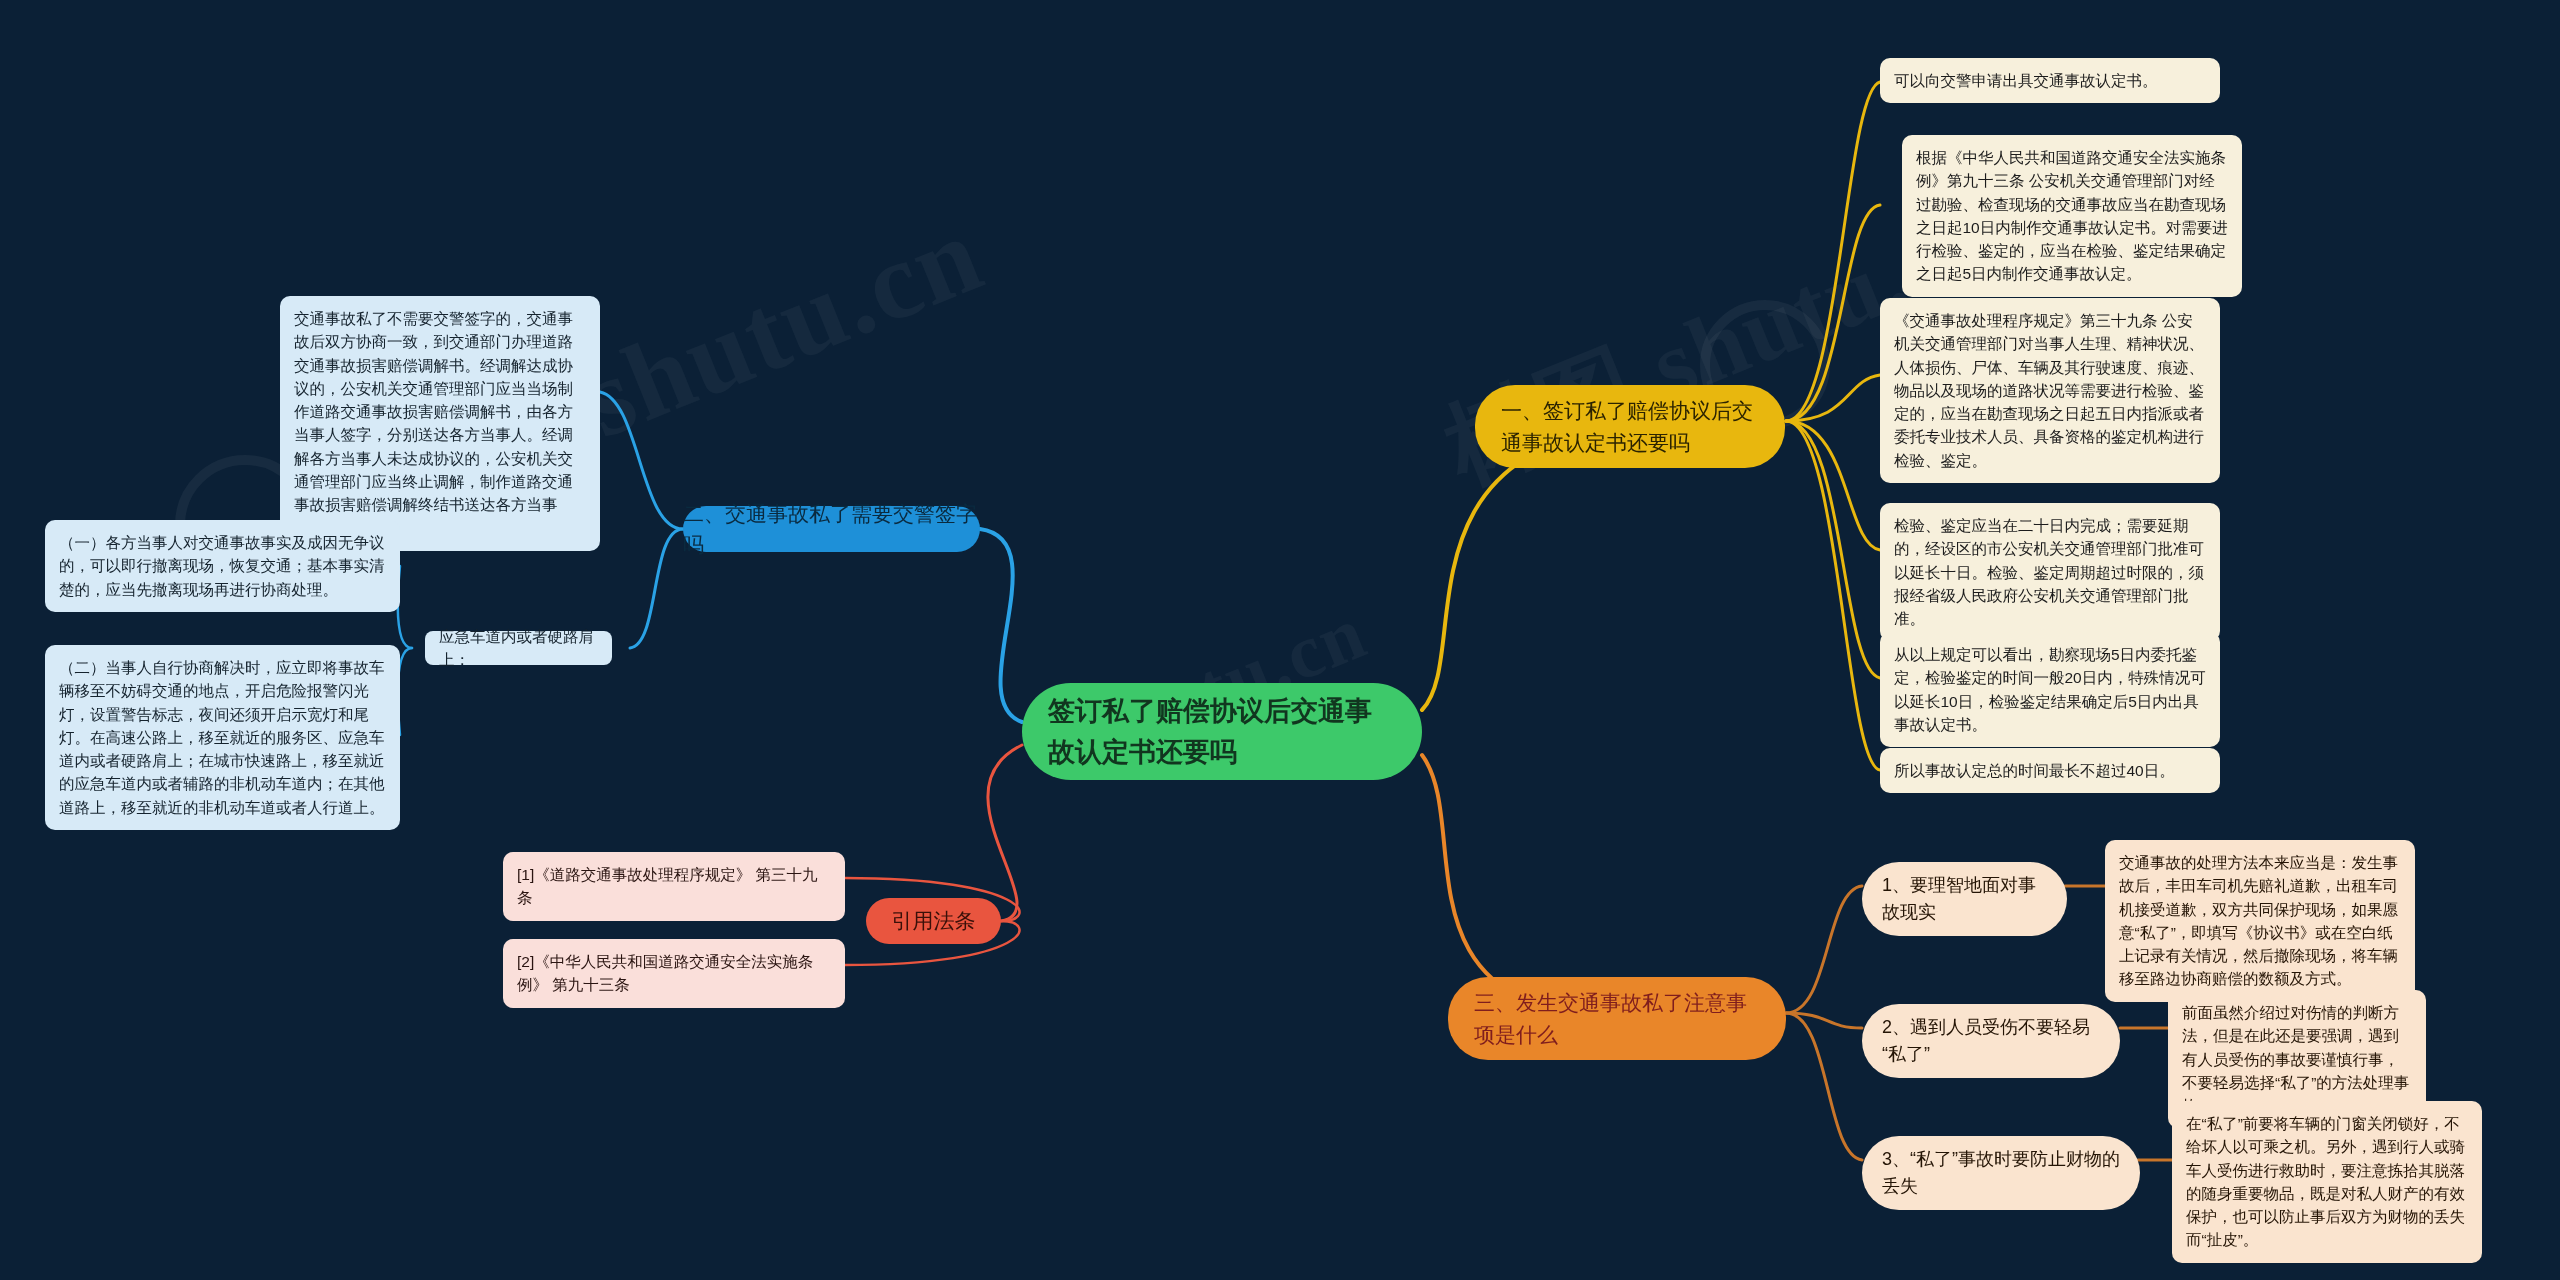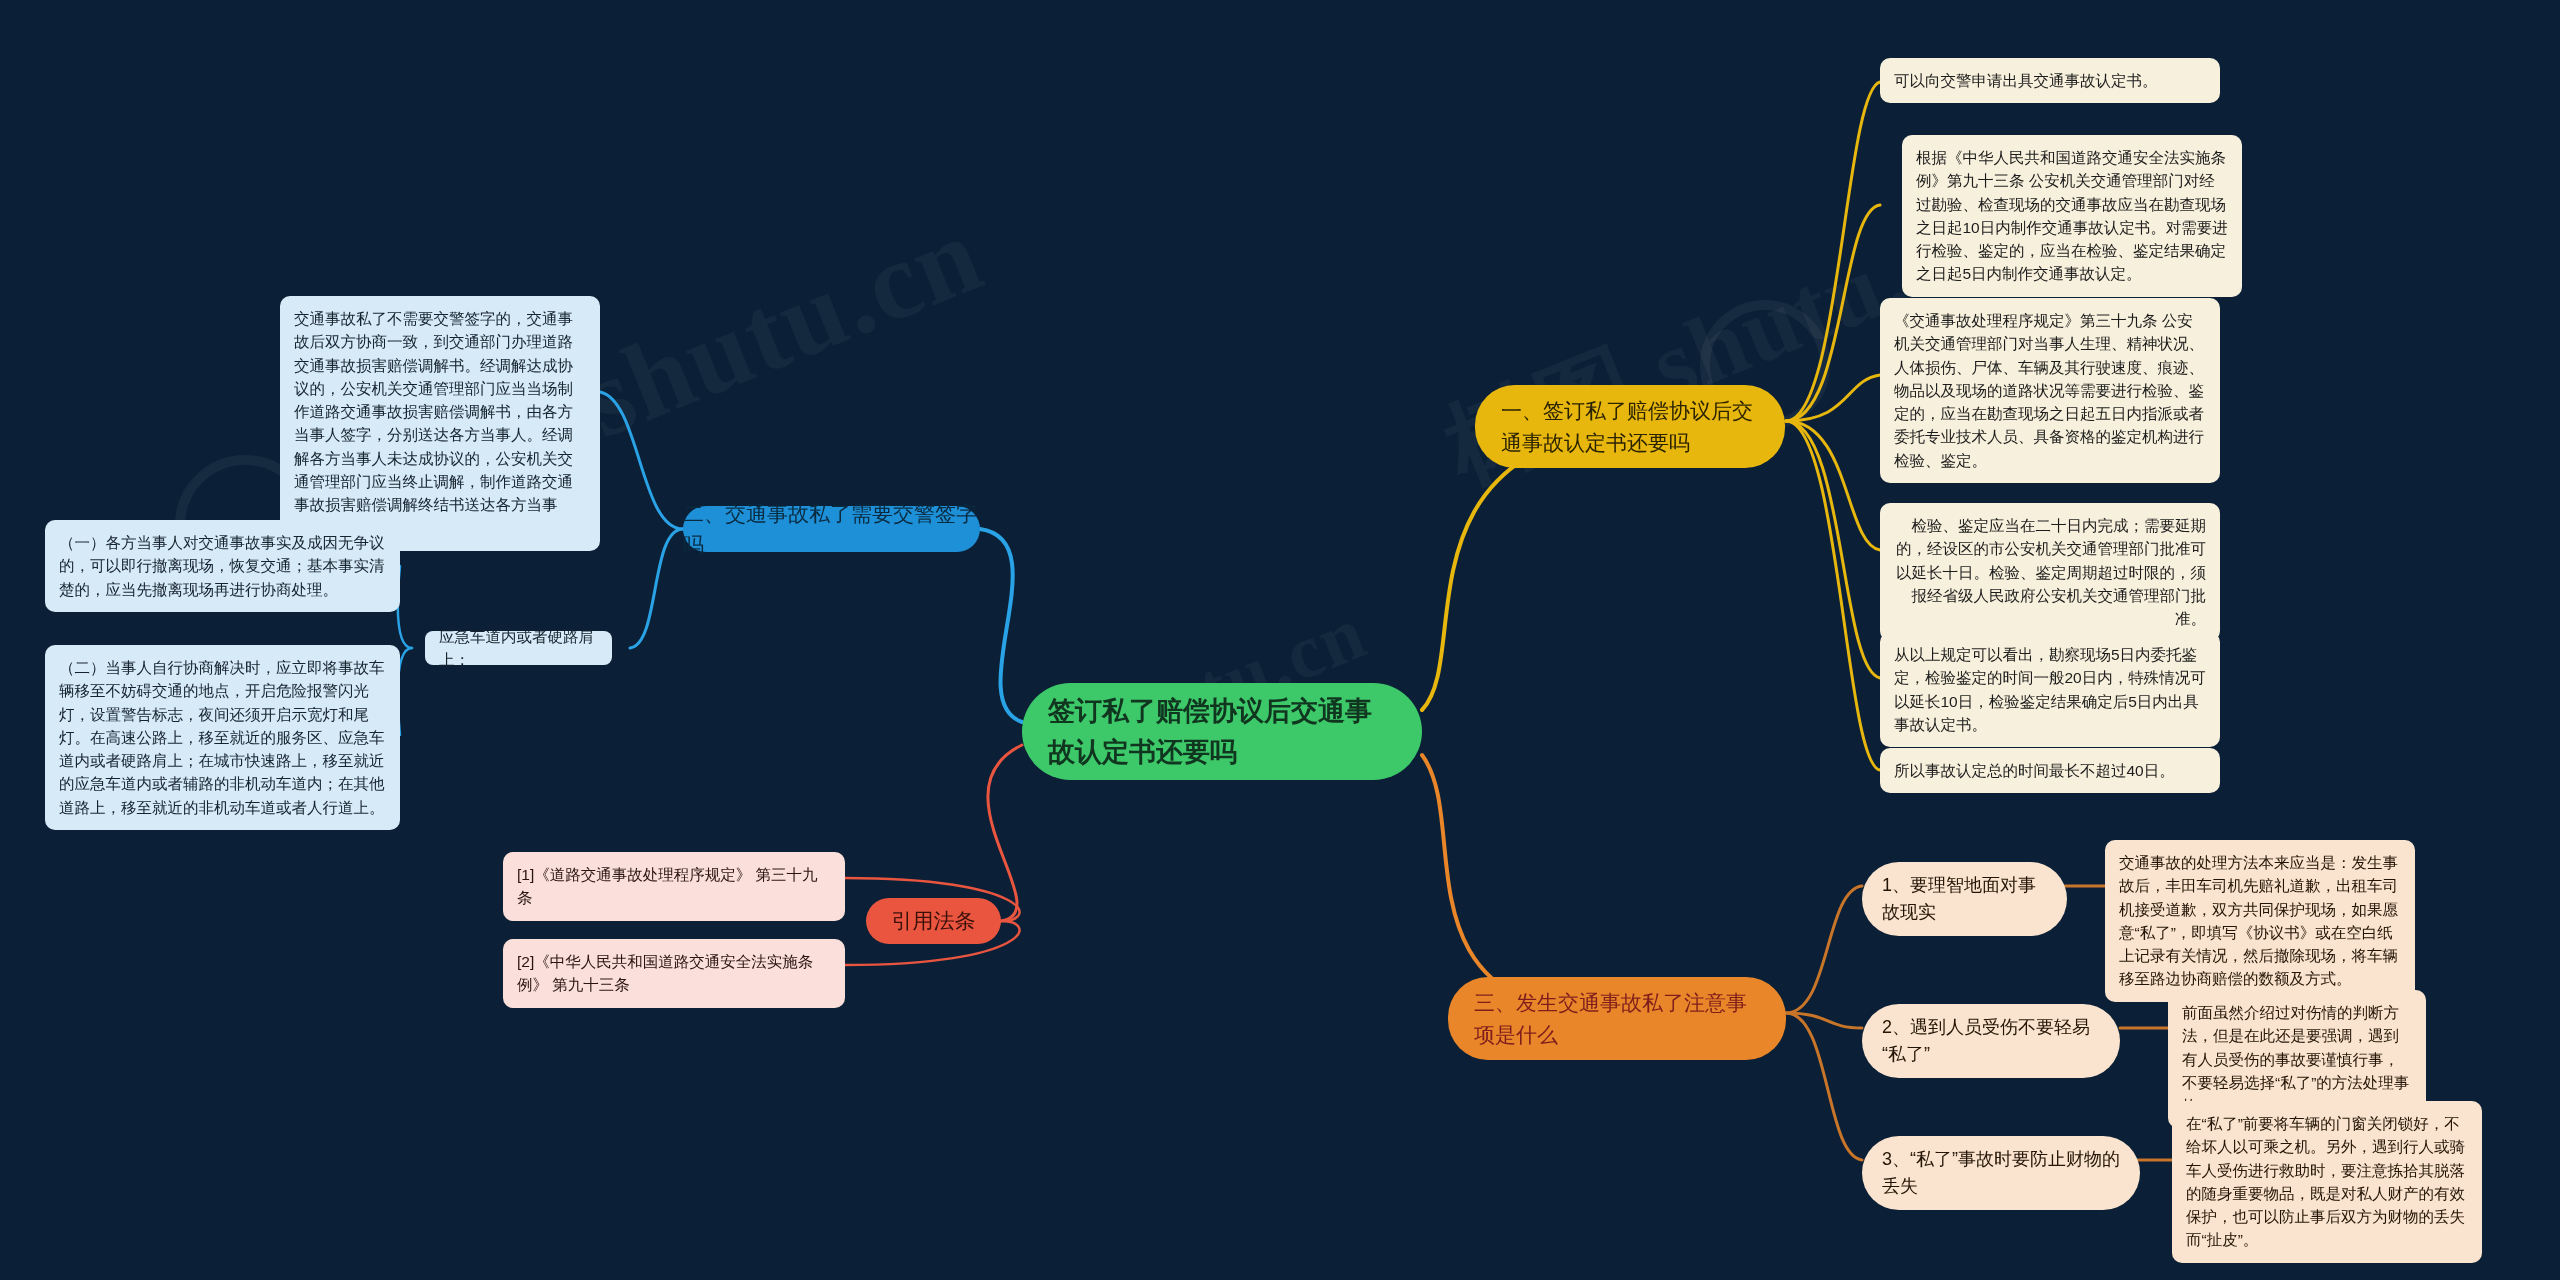--- a/index.html
+++ b/index.html
@@ -104,21 +104,21 @@
   <div class="node pill center">签订私了赔偿协议后交通事故认定书还要吗</div>
 
   <div class="node b-yellow">一、签订私了赔偿协议后交通事故认定书还要吗</div>
   <div class="node b-blue">二、交通事故私了需要交警签字吗</div>
   <div class="node b-red">引用法条</div>
   <div class="node b-orange">三、发生交通事故私了注意事项是什么</div>
 
   <div class="node yellow-card" style="left:1880px;top:58px;width:340px;">可以向交警申请出具交通事故认定书。</div>
   <div class="node yellow-card" style="left:1902px;top:135px;width:340px;">根据《中华人民共和国道路交通安全法实施条例》第九十三条 公安机关交通管理部门对经过勘验、检查现场的交通事故应当在勘查现场之日起10日内制作交通事故认定书。对需要进行检验、鉴定的，应当在检验、鉴定结果确定之日起5日内制作交通事故认定。</div>
   <div class="node yellow-card" style="left:1880px;top:298px;width:340px;">《交通事故处理程序规定》第三十九条 公安机关交通管理部门对当事人生理、精神状况、人体损伤、尸体、车辆及其行驶速度、痕迹、物品以及现场的道路状况等需要进行检验、鉴定的，应当在勘查现场之日起五日内指派或者委托专业技术人员、具备资格的鉴定机构进行检验、鉴定。</div>
-  <div class="node yellow-card" style="left:1880px;top:503px;width:340px;text-align:right;">检验、鉴定应当在二十日内完成；需要延期的，经设区的市公安机关交通管理部门批准可以延长十日。检验、鉴定周期超过时限的，须报经省级人民政府公安机关交通管理部门批准。</div>
+  <div class="node yellow-card" style="left:1880px;top:503px;width:340px;">检验、鉴定应当在二十日内完成；需要延期的，经设区的市公安机关交通管理部门批准可以延长十日。检验、鉴定周期超过时限的，须报经省级人民政府公安机关交通管理部门批准。</div>
   <div class="node yellow-card" style="left:1880px;top:632px;width:340px;">从以上规定可以看出，勘察现场5日内委托鉴定，检验鉴定的时间一般20日内，特殊情况可以延长10日，检验鉴定结果确定后5日内出具事故认定书。</div>
   <div class="node yellow-card" style="left:1880px;top:748px;width:340px;">所以事故认定总的时间最长不超过40日。</div>
 
   <div class="node blue-card" style="left:280px;top:296px;width:320px;">交通事故私了不需要交警签字的，交通事故后双方协商一致，到交通部门办理道路交通事故损害赔偿调解书。经调解达成协议的，公安机关交通管理部门应当当场制作道路交通事故损害赔偿调解书，由各方当事人签字，分别送达各方当事人。经调解各方当事人未达成协议的，公安机关交通管理部门应当终止调解，制作道路交通事故损害赔偿调解终结书送达各方当事人。</div>
   <div class="node mini-blue" style="left:425px;top:631px;width:187px;height:34px;">应急车道内或者硬路肩上：</div>
 
   <div class="node blue-card" style="left:45px;top:520px;width:355px;">（一）各方当事人对交通事故事实及成因无争议的，可以即行撤离现场，恢复交通；基本事实清楚的，应当先撤离现场再进行协商处理。</div>
   <div class="node blue-card" style="left:45px;top:645px;width:355px;">（二）当事人自行协商解决时，应立即将事故车辆移至不妨碍交通的地点，开启危险报警闪光灯，设置警告标志，夜间还须开启示宽灯和尾灯。在高速公路上，移至就近的服务区、应急车道内或者硬路肩上；在城市快速路上，移至就近的应急车道内或者辅路的非机动车道内；在其他道路上，移至就近的非机动车道或者人行道上。</div>
 
   <div class="node red-card" style="left:503px;top:852px;width:342px;">[1]《道路交通事故处理程序规定》 第三十九条</div>

